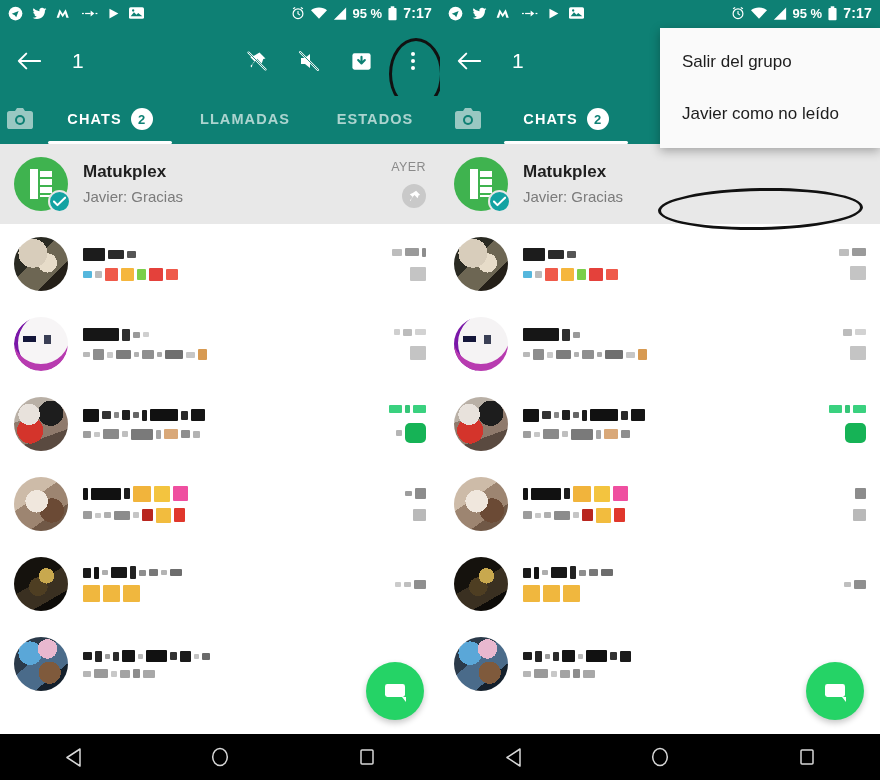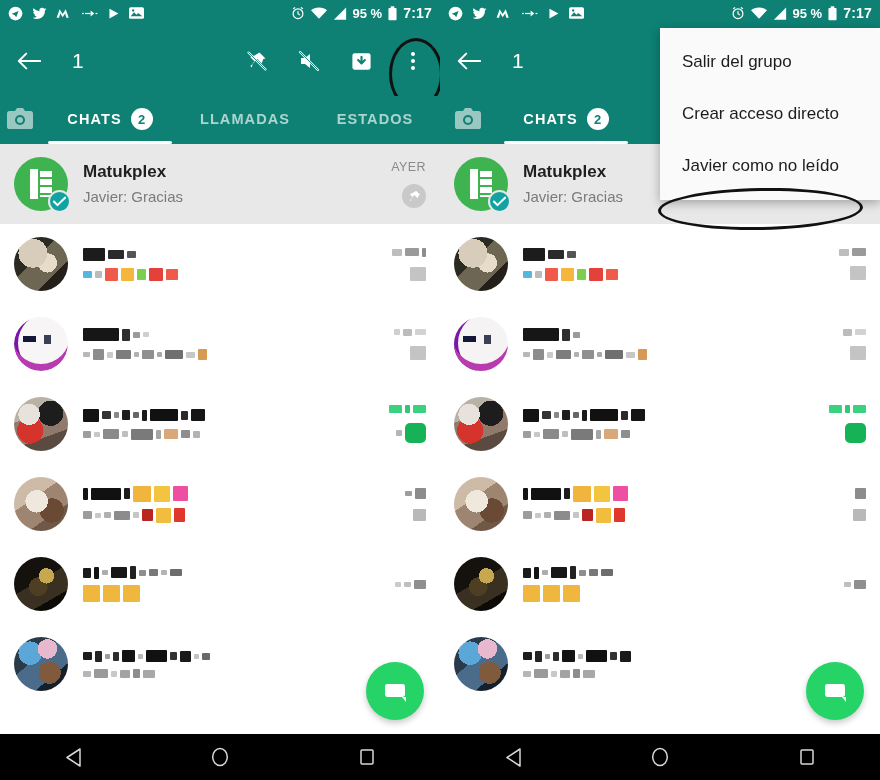--- a/index.html
+++ b/index.html
@@ -897,21 +897,20 @@
       <div class="fab">
         <svg width="26" height="22" viewBox="0 0 26 22">
           <rect x="3" y="4" width="20" height="13" rx="2.4" fill="#fff"></rect>
           <path d="M20 17l4 5v-5z" fill="#fff"></path>
         </svg>
       </div>
     </div>
 
     <div class="menu" style="left: 220px; top: 28px; width: 220px;">
       <div class="menu-item">Salir del grupo</div>
-      <div class="menu-item">Crear acceso directo</div>
       <div class="menu-item">Javier como no leído</div>
     </div>
 
     <div class="annot-ellipse" style="left: 218px; top: 188px; width: 205px; height: 42px; z-index: 50; transform: rotate(-1deg);"></div>
 
     <div class="navbar">
       <div class="nav-btn">
         <svg width="17" height="19" viewBox="0 0 17 19">
             <path d="M15 1L2 9.5 15 18z" fill="none" stroke="#d8d8d8" stroke-width="1.5" stroke-linejoin="round"></path>
           </svg>

